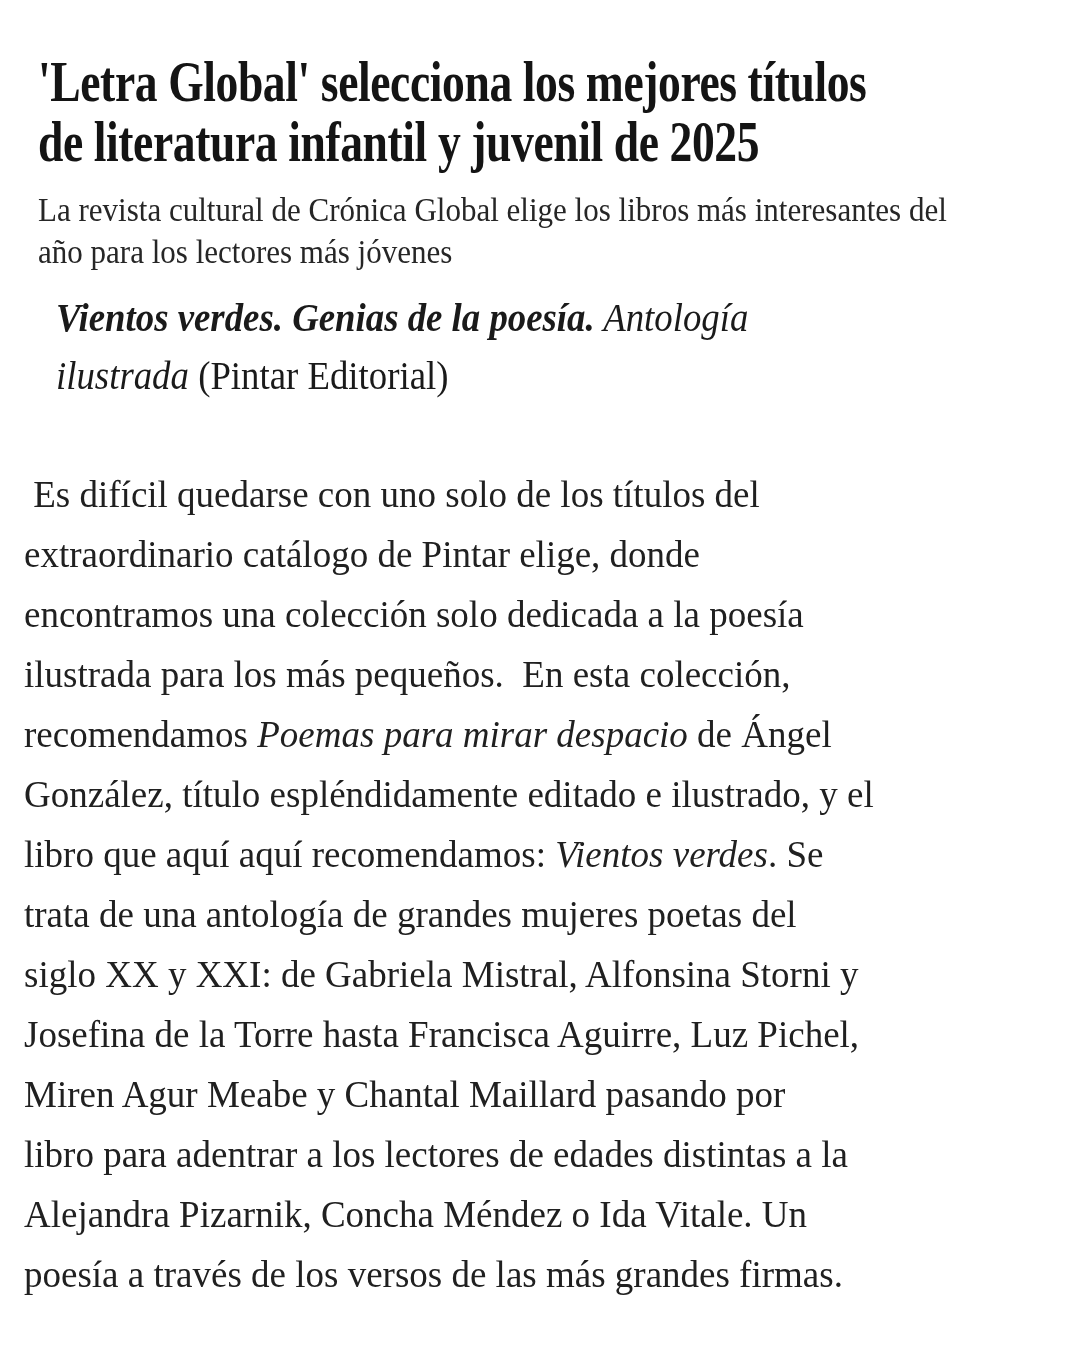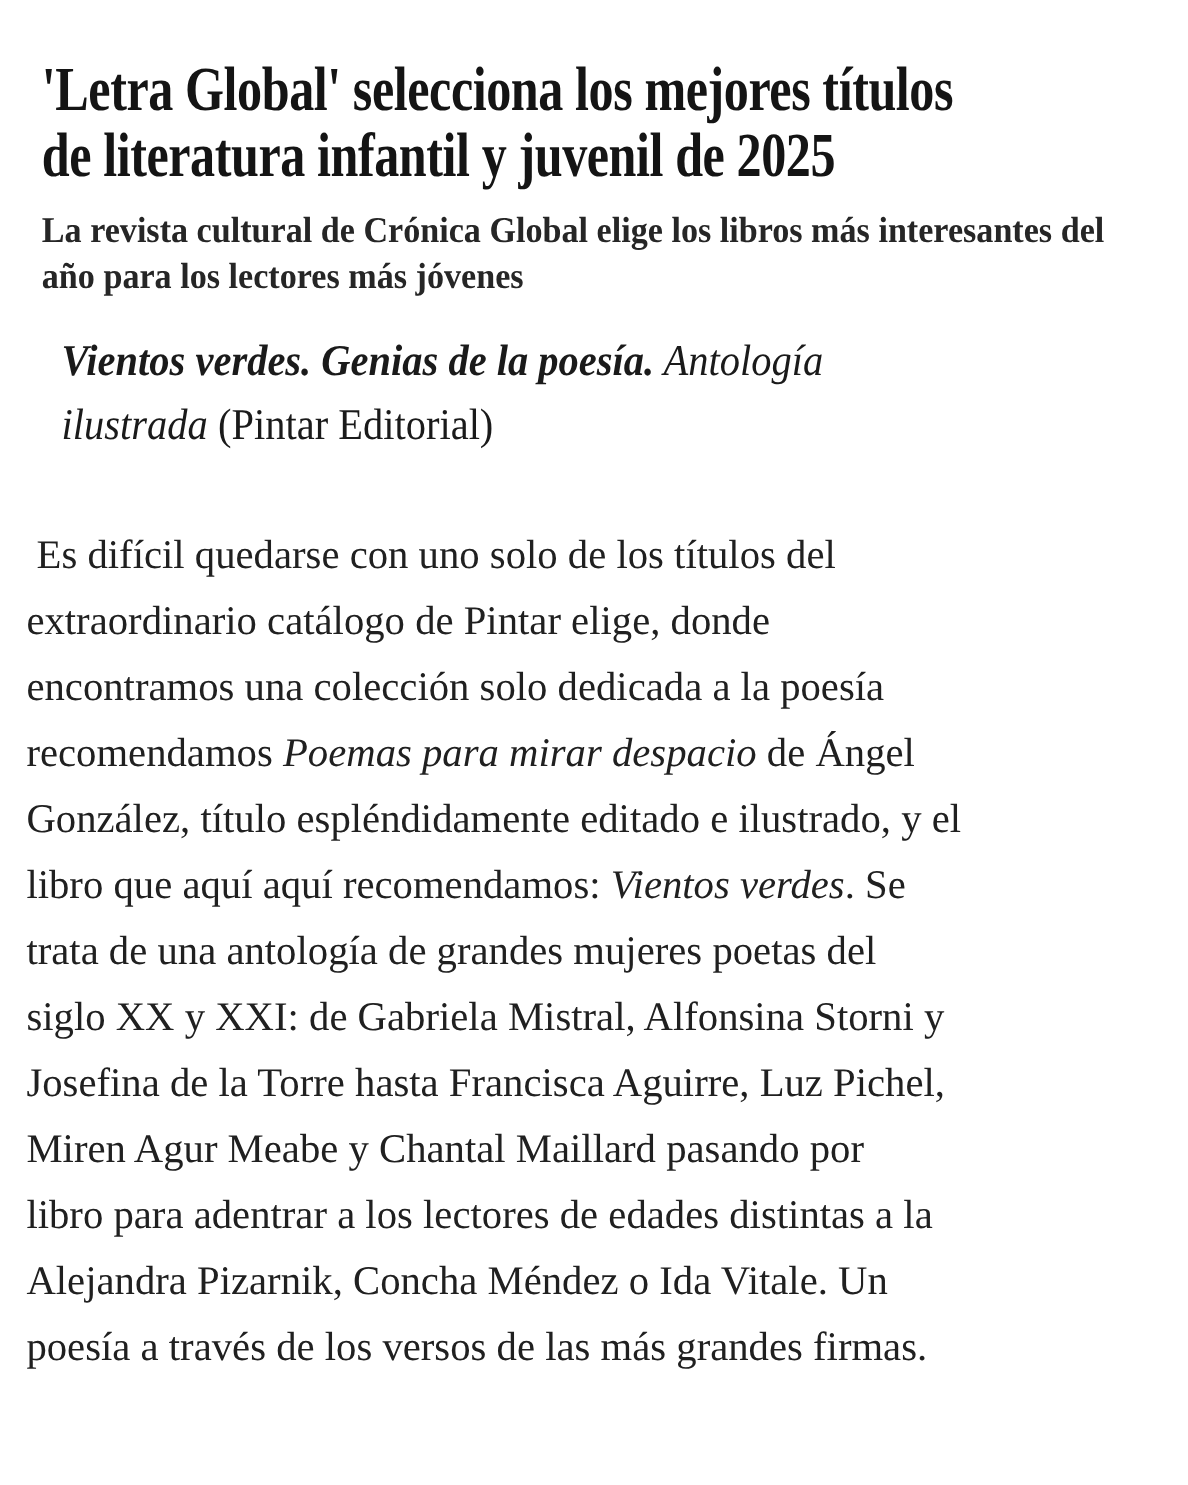--- a/index.html
+++ b/index.html
@@ -34,30 +34,30 @@
   }
   .headline .line{
     transform:scaleX(0.80);          
     transform-origin:0 50%;
   }
   
   .subtitle{
     margin:17px 30px 0 38px;
     font-size:33px;
     line-height:42px;
-    font-weight:700;
+    font-weight:400;
     color:var(--subtitle);
   }
   .subtitle .line{
     transform:scaleX(0.94);
     transform-origin:0 50%;
   }
   
   .deck{
-    margin:26px 30px 0 56px;
+    margin:16px 30px 0 56px;
     font-size:40px;
     line-height:58px;
     color:var(--deck);
   }
   .deck .line{
     transform:scaleX(0.92);
     transform-origin:0 50%;
   }
   
   .body-text{
@@ -87,20 +87,21 @@
 
   <h3 class="deck">
       <div class="line"><span class="seg-bi">Vientos verdes. Genias de la poesía.</span><span class="seg-i"> Antología</span></div>
       <div class="line"><span class="seg-i">ilustrada</span><span class="seg-r"> (Pintar Editorial)</span></div>
     </h3>
 
   <div class="body-text">
       <div class="line"><span class="seg-r"> Es difícil quedarse con uno solo de los títulos del</span></div>
       <div class="line"><span class="seg-r">extraordinario catálogo de Pintar elige, donde</span></div>
       <div class="line"><span class="seg-r">encontramos una colección solo dedicada a la poesía</span></div>
+      <div class="line"><span class="seg-r">ilustrada para los más pequeños.  En esta colección,</span></div>
       <div class="line"><span class="seg-r">recomendamos </span><span class="seg-i">Poemas para mirar despacio</span><span class="seg-r"> de Ángel</span></div>
       <div class="line"><span class="seg-r">González, título espléndidamente editado e ilustrado, y el</span></div>
       <div class="line"><span class="seg-r">libro que aquí aquí recomendamos: </span><span class="seg-i">Vientos verdes</span><span class="seg-r">. Se</span></div>
       <div class="line"><span class="seg-r">trata de una antología de grandes mujeres poetas del</span></div>
       <div class="line"><span class="seg-r">siglo XX y XXI: de Gabriela Mistral, Alfonsina Storni y</span></div>
       <div class="line"><span class="seg-r">Josefina de la Torre hasta Francisca Aguirre, Luz Pichel,</span></div>
       <div class="line"><span class="seg-r">Miren Agur Meabe y Chantal Maillard pasando por</span></div>
       <div class="line"><span class="seg-r">libro para adentrar a los lectores de edades distintas a la</span></div>
       <div class="line"><span class="seg-r">Alejandra Pizarnik, Concha Méndez o Ida Vitale. Un</span></div>
       <div class="line"><span class="seg-r">poesía a través de los versos de las más grandes firmas.</span></div>

